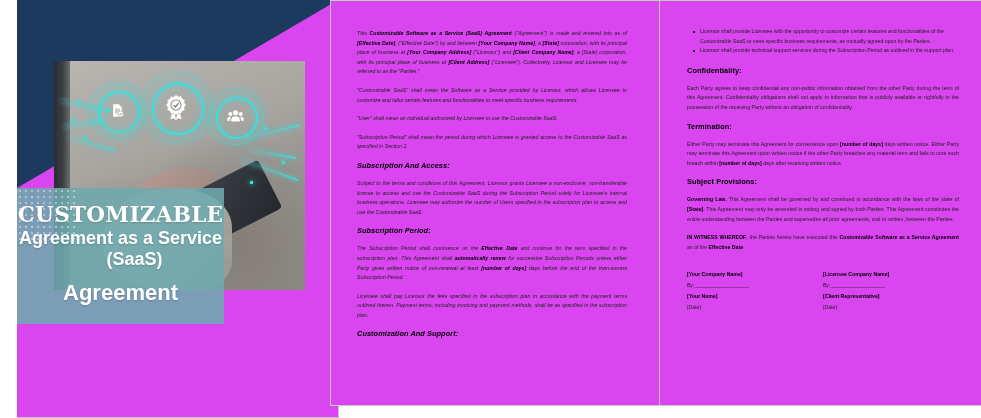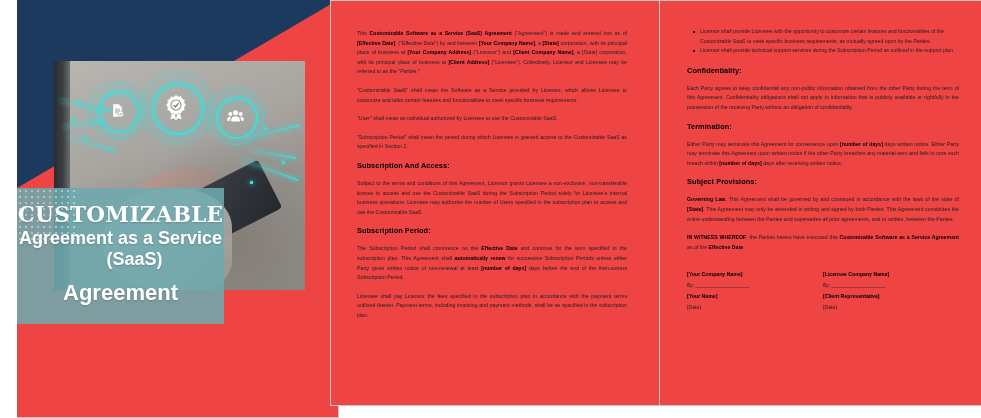--- a/index.html
+++ b/index.html
@@ -17,28 +17,28 @@
     position: relative;
     width: 981px;
     height: 418px;
     background: #ffffff;
   }
 
   
   .page {
     position: absolute;
     top: 0;
-    background: #ef4444;
+    background: #d946ef;
     border: 1px solid #c8c8c8;
     box-sizing: border-box;
     overflow: hidden;
     padding-left: 41px;
   }
   #page-1 { left: 17px;   width: 322px; height: 418px; border-left: none; border-top: none; }
-  #page-2 { left: 330px; width: 330px; height: 406px; }
+  #page-2 { left: 330px; width: 330px; height: 406px; font-style: italic; }
   #page-3 { left: 659px; width: 322px; height: 406px; border-right: none; }
 
   
   .cover-navy {
     position: absolute;
     left: 0; top: 0;
     width: 321px; height: 188px;
     background: #1c3a5e;
     clip-path: polygon(0 0, 321px 0, 0 188px);
   }
@@ -322,20 +322,21 @@
       <h2 class="heading">Subscription And Access:</h2>
       <p class="para">Subject to the terms and conditions of this Agreement, Licensor grants Licensee a non-exclusive, non-transferable license to access and use the Customizable SaaS during the Subscription Period solely for Licensee's internal business operations. Licensee may authorize the number of Users specified in the subscription plan to access and use the Customizable SaaS.</p>
 
       <h2 class="heading">Subscription Period:</h2>
       <p class="para">
         The Subscription Period shall commence on the <b>Effective Date</b> and continue for the term specified in the subscription plan. This Agreement shall <b>automatically renew</b> for successive Subscription Periods unless either Party gives written notice of non-renewal at least <b>[number of days]</b> days before the end of the then-current Subscription Period.
       </p>
 
       <p class="para">Licensee shall pay Licensor the fees specified in the subscription plan in accordance with the payment terms outlined therein. Payment terms, including invoicing and payment methods, shall be as specified in the subscription plan.</p>
 
+      <h2 class="heading">Customization And Support:</h2>
     </div>
   </div>
 
   <div class="page" id="page-3">
     <div class="doc-body">
       <ul class="bullets">
         <li>Licensor shall provide Licensee with the opportunity to customize certain features and functionalities of the Customizable SaaS to meet specific business requirements, as mutually agreed upon by the Parties.</li>
         <li>Licensor shall provide technical support services during the Subscription Period as outlined in the support plan.</li>
       </ul>
 

